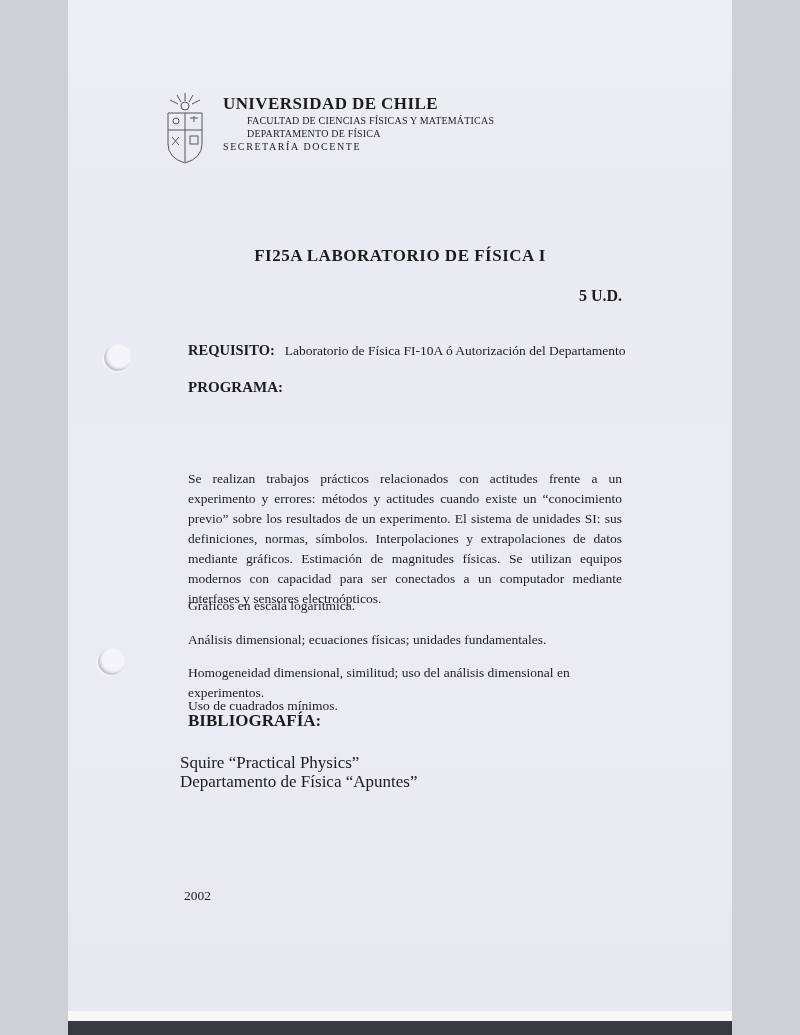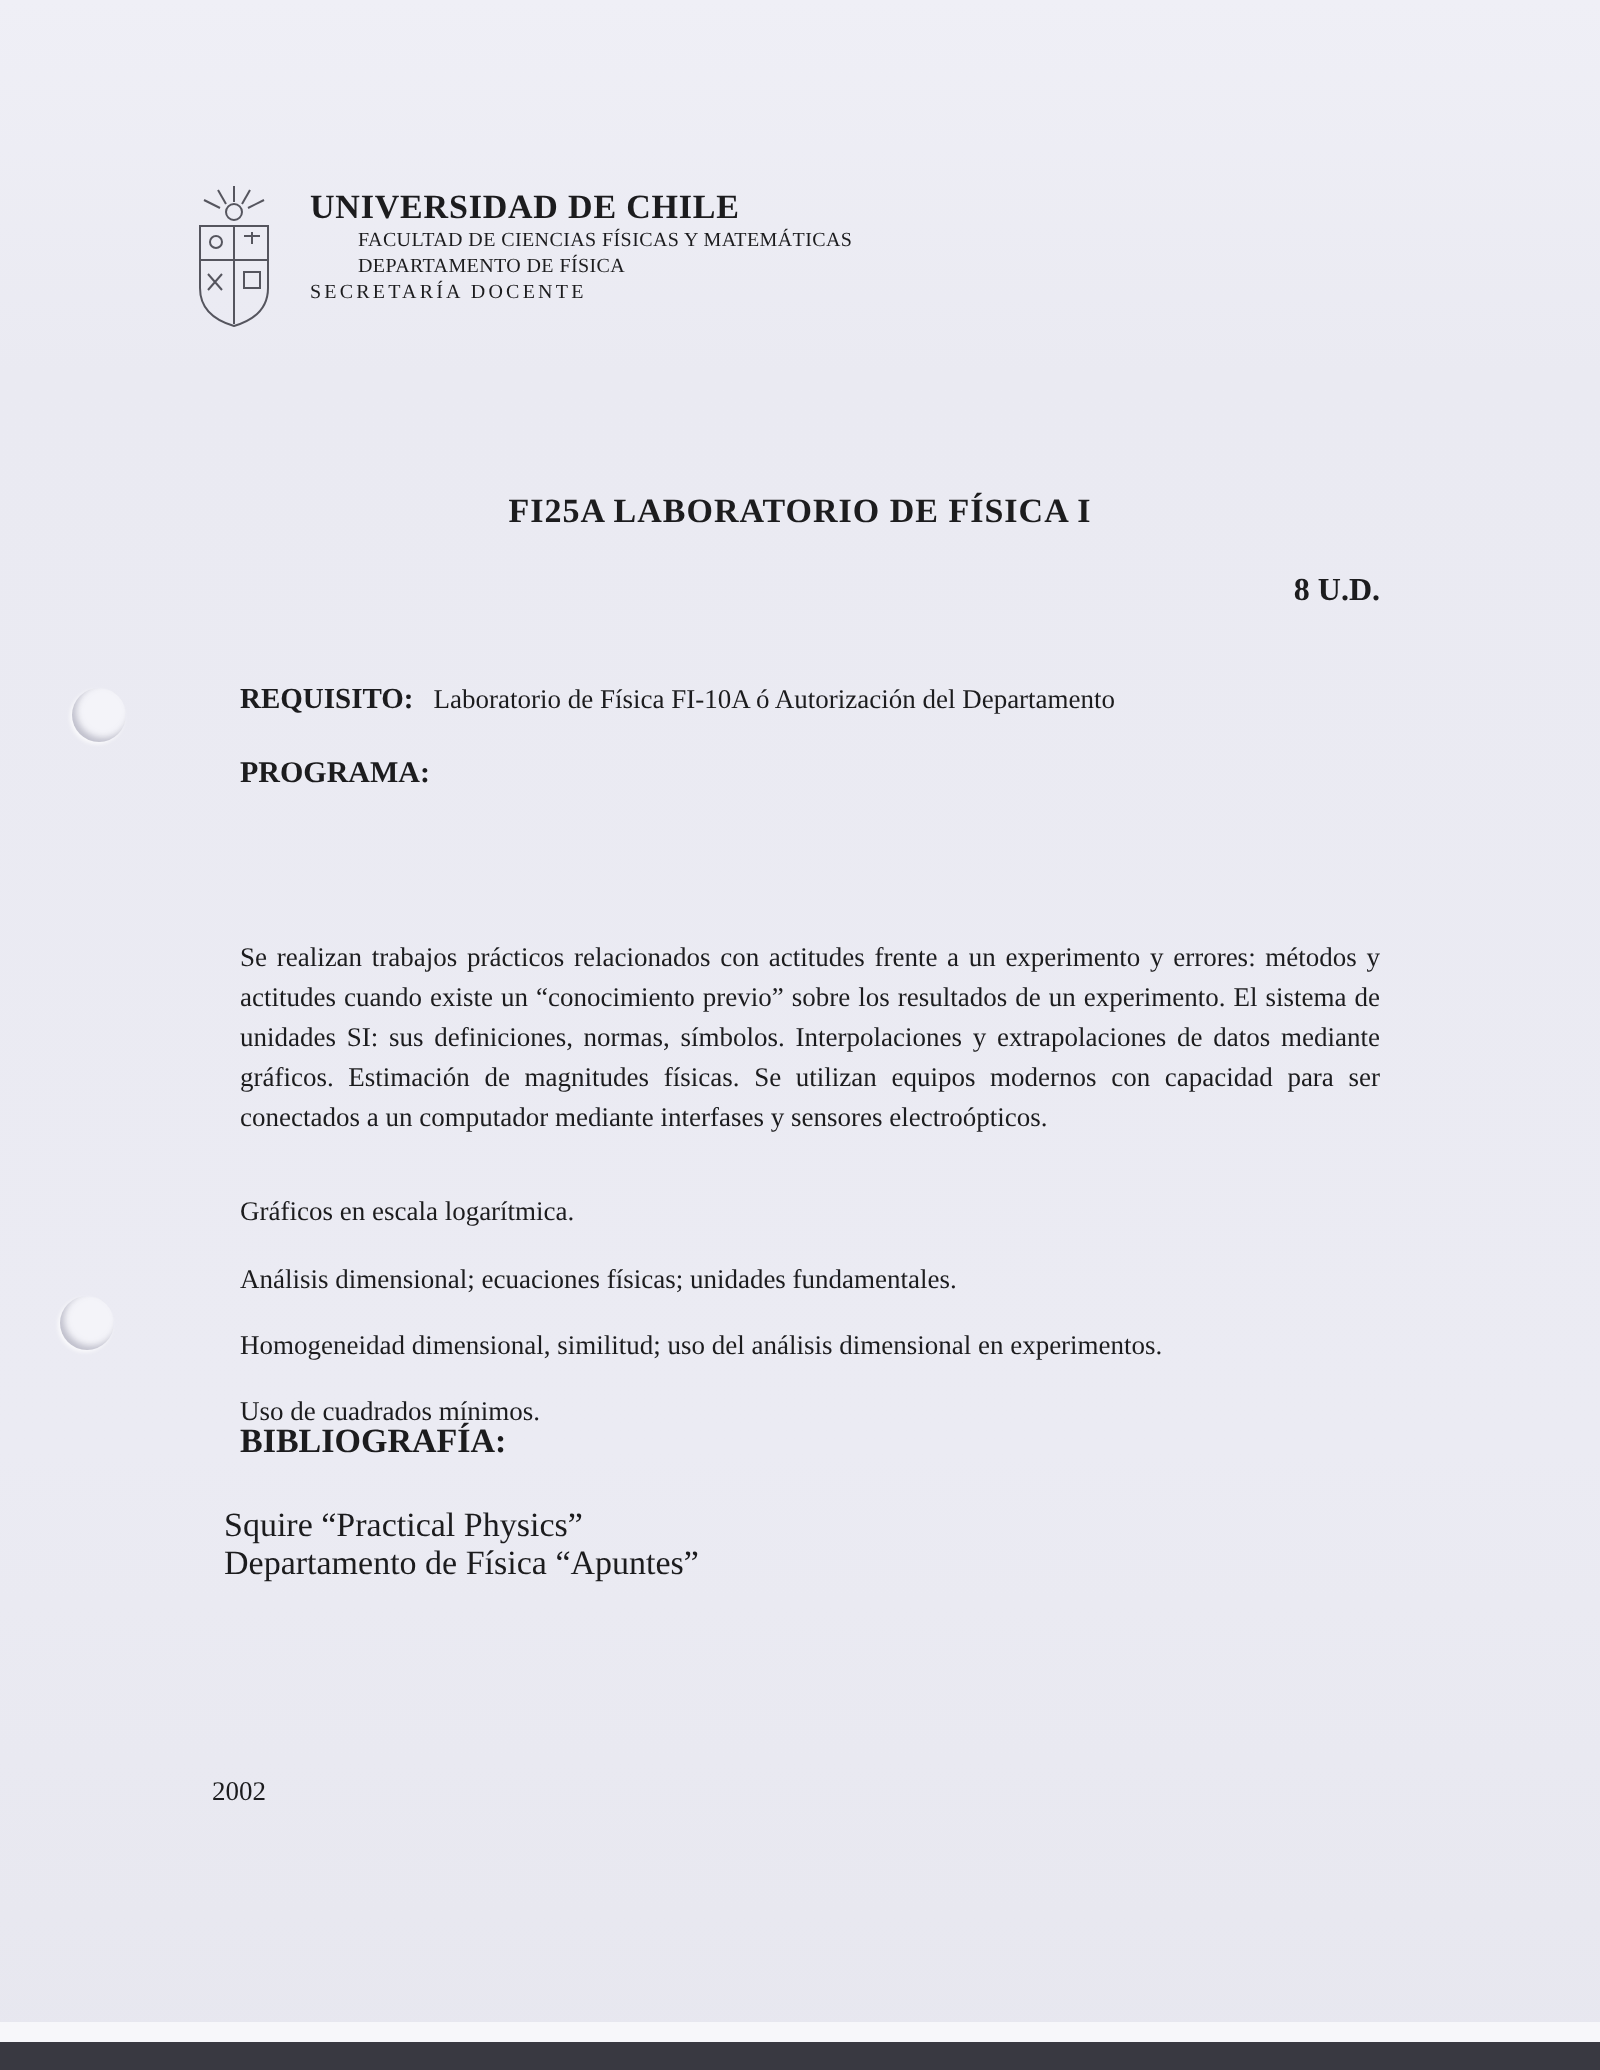--- a/index.html
+++ b/index.html
@@ -1,18 +1,18 @@
 <!DOCTYPE html>
 <html><head>
 <meta charset="utf-8">
 <style>
   html,body{margin:0;padding:0;background:#cfcfd6;}
   .page{
     position:relative;
-    width:800px;height:1035px;
+    width:664px;height:1035px;
     margin:0 auto;
     background:#ebebf3;
     background-image:linear-gradient(180deg,#efeff6 0%,#eaeaf2 18%,#ebebf3 70%,#e7e7ef 100%);
     overflow:hidden;
     font-family:"Liberation Serif","DejaVu Serif",serif;
     color:#1c1c1e;
   }
   
   .scan-bottom-white{position:absolute;left:0;right:0;bottom:14px;height:10px;background:#f7f7fa;}
   .scan-bottom-dark{position:absolute;left:0;right:0;bottom:0;height:14px;background:#393941;}
@@ -45,21 +45,21 @@
   .programa-label{position:absolute;left:120px;top:379px;font-size:15px;font-weight:bold;}
   .para{position:absolute;left:120px;right:110px;font-size:13.5px;line-height:20px;}
   .p1{top:420px;}
   .p2{top:455px;text-align:justify;}
   .p3{top:582px;}
   .p4{top:616px;}
   .p5{top:649px;}
   .p6{top:682px;}
   .biblio-label{position:absolute;left:120px;top:711px;font-size:17px;font-weight:bold;}
   .biblio-items{position:absolute;left:112px;top:753px;font-size:17px;line-height:19px;}
-  .year{position:absolute;left:106px;top:888px;font-size:13.5px;}
+  .year{position:absolute;left:116px;top:888px;font-size:13.5px;}
 </style>
 </head>
 <body>
 
 <div class="page">
 
   <div class="logo">
     <svg width="54" height="74" viewBox="0 0 54 74" aria-hidden="true">
       <g stroke="#55555e" fill="none" stroke-width="1">
         <line x1="27" y1="1" x2="27" y2="9"></line>
@@ -81,21 +81,21 @@
 
   <div class="header-left">
     <div class="university">UNIVERSIDAD DE CHILE</div>
     <div class="hdr-small">FACULTAD DE CIENCIAS FÍSICAS Y MATEMÁTICAS</div>
     <div class="hdr-small">DEPARTAMENTO DE FÍSICA</div>
     <div class="hdr-secretariat">SECRETARÍA DOCENTE</div>
   </div>
 
 
   <div class="course-title">FI25A LABORATORIO DE FÍSICA I</div>
-  <div class="course-credits">8 U.D.</div>
+  <div class="course-credits">5 U.D.</div>
 
   <div class="line-req">
     <span class="lbl">REQUISITO:</span><span>Laboratorio de Física FI-10A ó Autorización del Departamento</span>
   </div>
 
   <div class="programa-label">PROGRAMA:</div>
 
   <p class="para p2">Se realizan trabajos prácticos relacionados con actitudes frente a un experimento y errores: métodos y actitudes cuando existe un “conocimiento previo” sobre los resultados de un experimento. El sistema de unidades SI: sus definiciones, normas, símbolos. Interpolaciones y extrapolaciones de datos mediante gráficos. Estimación de magnitudes físicas. Se utilizan equipos modernos con capacidad para ser conectados a un computador mediante interfases y sensores electroópticos.</p>
   <p class="para p3">Gráficos en escala logarítmica.</p>
   <p class="para p4">Análisis dimensional; ecuaciones físicas; unidades fundamentales.</p>

